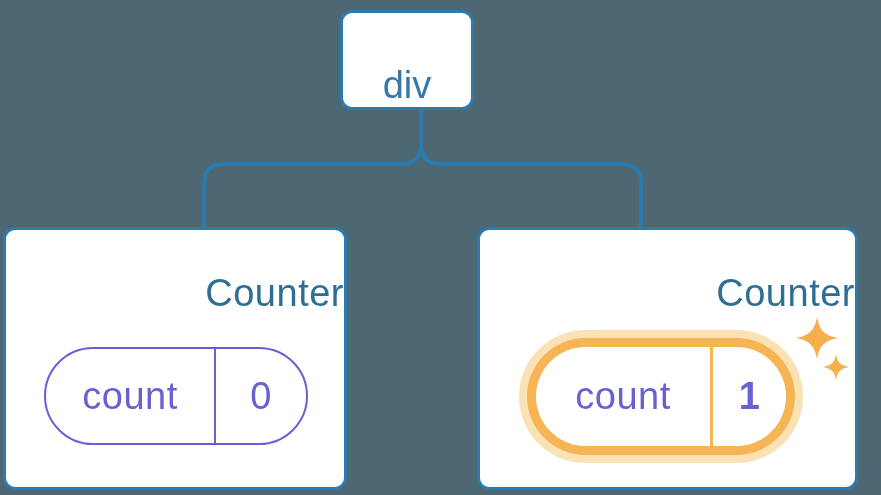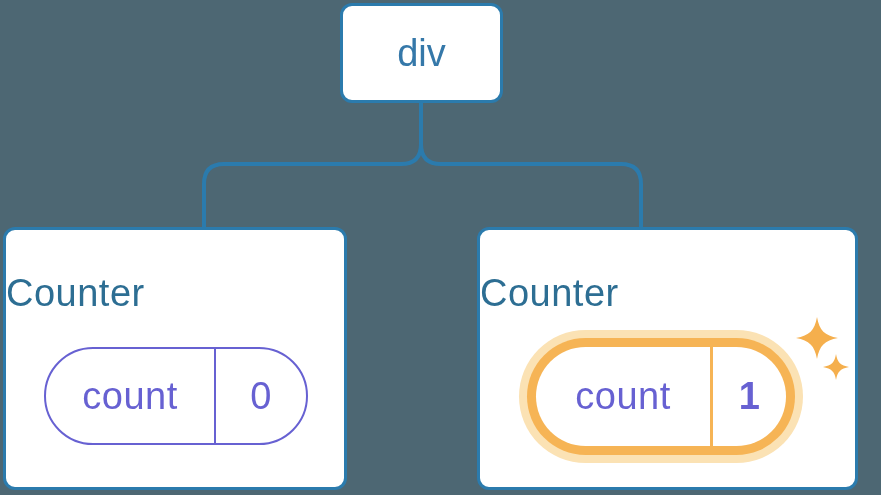--- a/index.html
+++ b/index.html
@@ -19,28 +19,28 @@
     left: 0; top: 0;
     width: 881px; height: 495px;
   }
   .connector-svg path {
     stroke: var(--line, #2B7BAD);
     stroke-width: 4;
     fill: none;
   }
   .node-root {
     position: absolute;
-    left: 340px; top: 3px;
-    width: 163px; height: 100px;
+    left: 340px; top: 10px;
+    width: 134px; height: 100px;
     background: var(--card-bg, #FFFFFF);
     border: 3px solid var(--card-border, #2B7BAD);
     border-radius: 12px;
     box-sizing: border-box;
     display: flex;
-    align-items: center;
+    align-items: flex-end;
     justify-content: center;
   }
   .node-root .root-label {
     font-size: 38px;
     font-weight: 500;
     color: var(--root-label, #3578A9);
   }
   .card {
     position: absolute;
     top: 227px;
@@ -49,21 +49,21 @@
     border: 3px solid var(--card-border, #2B7BAD);
     border-radius: 12px;
     box-sizing: border-box;
   }
   .card-left  { left: 3px;   width: 344px; }
   .card-right { left: 477px; width: 381px; }
   .card-title {
     position: absolute;
     top: 42px; left: 0;
     width: 100%;
-    text-align: left;
+    text-align: right;
     font-size: 38px;
     font-weight: 500;
     letter-spacing: 0.5px;
     color: var(--heading, #2D6E93);
   }
   
   .pill-plain {
     position: absolute;
     left: 38px; top: 117px;
     width: 264px; height: 98px;

